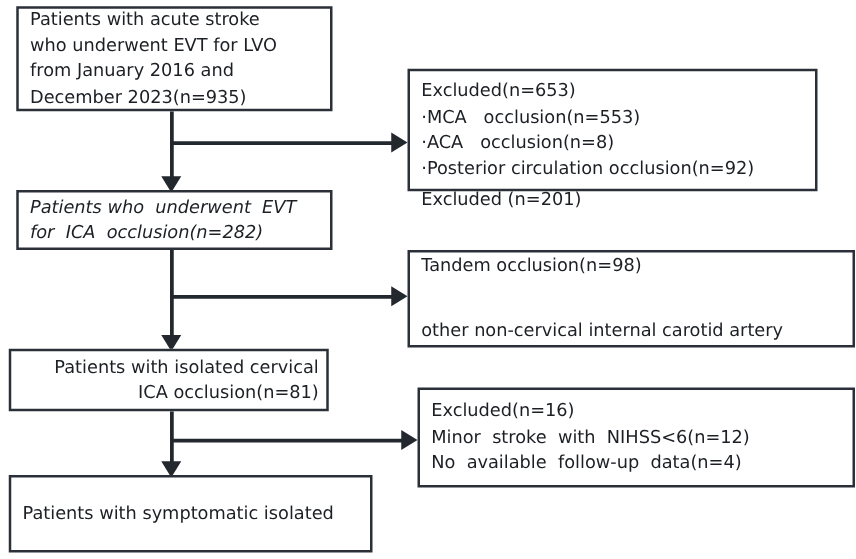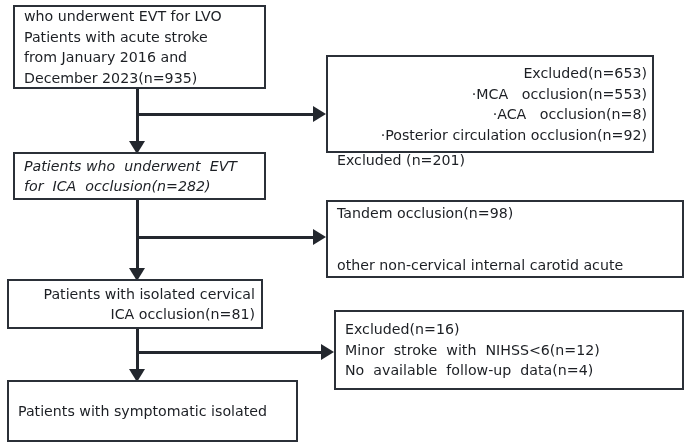--- a/index.html
+++ b/index.html
@@ -62,32 +62,32 @@
     z-index: 2;
   }
 
   
   #box-cohort      { left: 13px;  top: 5px;   width: 253px; height: 84px; }
   #box-ica         { left: 13px;  top: 152px; width: 253px; height: 48px; font-style: italic; }
   #box-isolated    { left: 7px;   top: 279px; width: 256px; height: 50px; }
   #box-symptomatic { left: 7px;   top: 380px; width: 291px; height: 62px; }
 
   
-  #box-excluded-1 { left: 326px; top: 55px;  width: 328px; height: 98px; text-align: right; }
+  #box-excluded-1 { left: 326px; top: 55px;  width: 328px; height: 98px; }
   #box-excluded-2 { left: 326px; top: 200px; width: 358px; height: 78px; gap: 32px; }
   #box-excluded-3 { left: 334px; top: 310px; width: 350px; height: 80px; }
 </style>
 </head>
 <body>
 
 <div id="flow-root">
 
   <div class="fc-box pad-l" id="box-cohort">
+    <span class="ln">Patients with acute stroke</span>
     <span class="ln">who underwent EVT for LVO</span>
-    <span class="ln">Patients with acute stroke</span>
     <span class="ln">from January 2016 and</span>
     <span class="ln">December 2023(n=935)</span>
   </div>
 
   <div class="fc-box pad-l" id="box-ica">
     <span class="ln">Patients who  underwent  EVT</span>
     <span class="ln">for  ICA  occlusion(n=282)</span>
   </div>
 
   <div class="fc-box pad-c" id="box-isolated">
@@ -102,21 +102,21 @@
   <div class="fc-box pad-l" id="box-excluded-1">
     <span class="ln">Excluded(n=653)</span>
     <span class="ln">·MCA   occlusion(n=553)</span>
     <span class="ln">·ACA   occlusion(n=8)</span>
     <span class="ln">·Posterior circulation occlusion(n=92)</span>
   </div>
 
   <div class="fc-box pad-l" id="box-excluded-2">
     <span class="ln">Excluded (n=201)</span>
     <span class="ln">Tandem occlusion(n=98)</span>
-    <span class="ln">other non-cervical internal carotid acute</span>
+    <span class="ln">other non-cervical internal carotid artery</span>
     <span class="ln">occlusion(n=117)*</span>
   </div>
 
   <div class="fc-box pad-l" id="box-excluded-3">
     <span class="ln">Excluded(n=16)</span>
     <span class="ln">Minor  stroke  with  NIHSS&lt;6(n=12)</span>
     <span class="ln">No  available  follow-up  data(n=4)</span>
   </div>
 
   <div class="v-line" style="left:136px; top:89px; height:55px;"></div>

